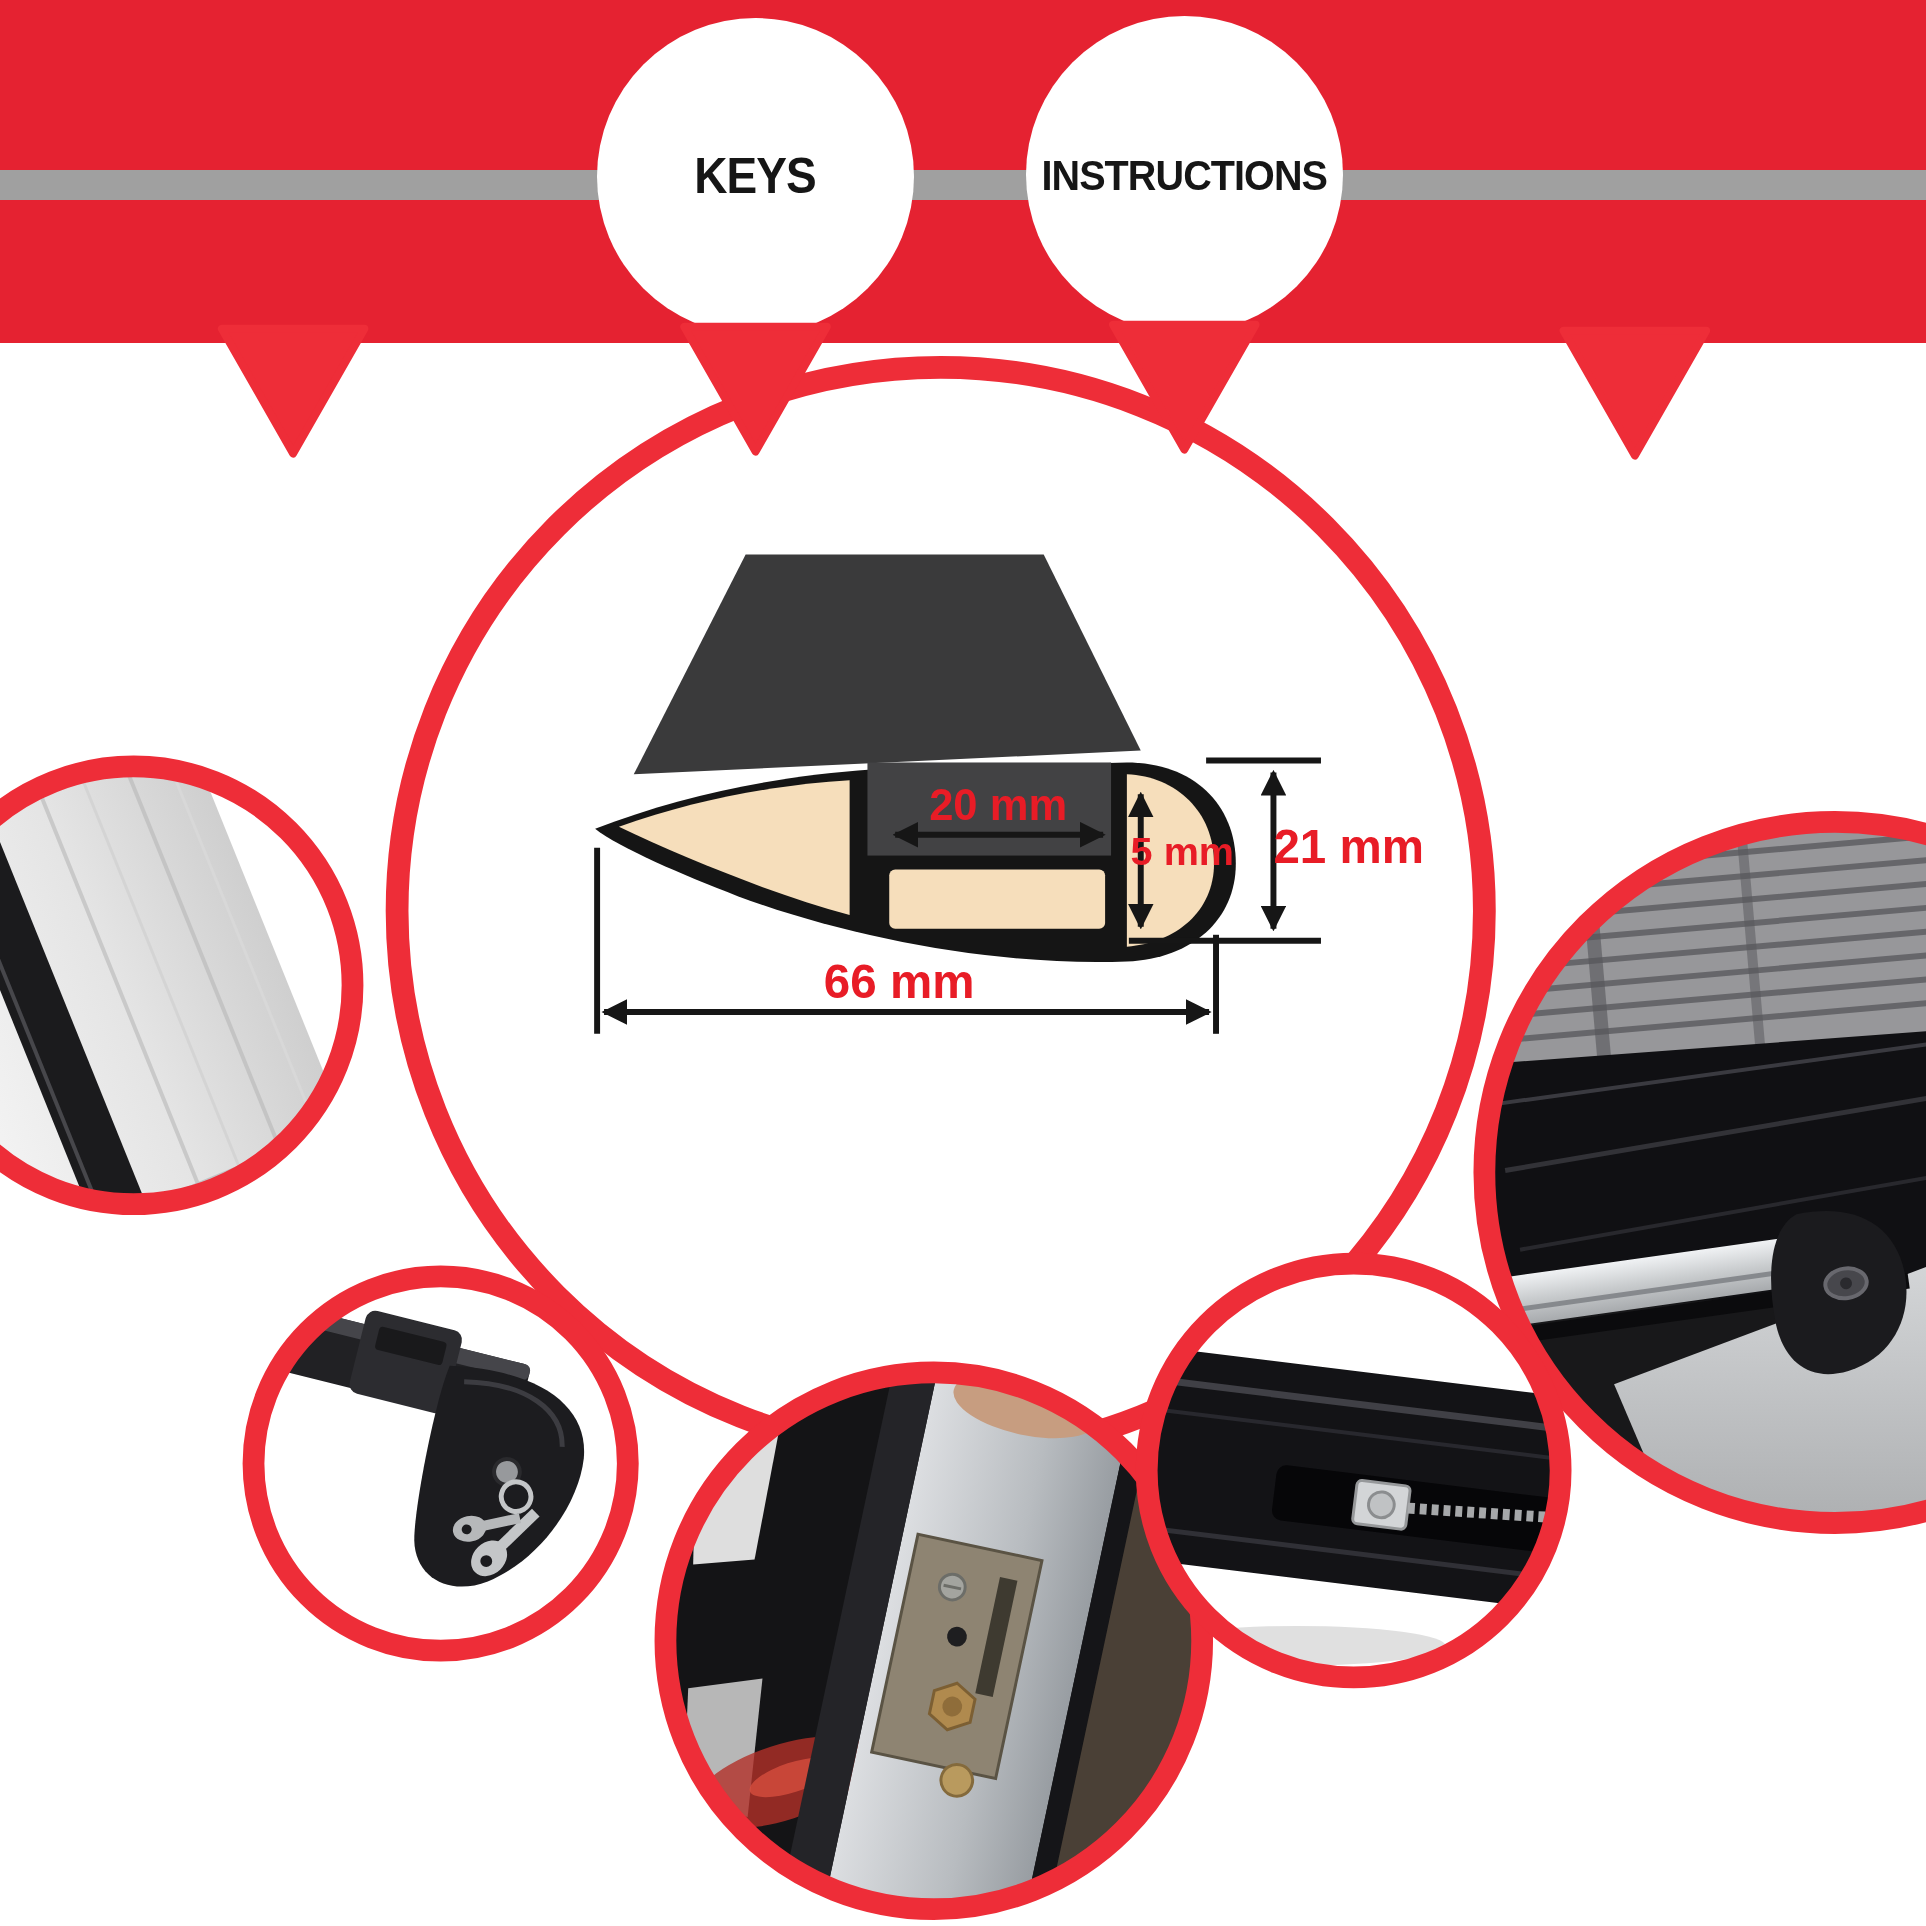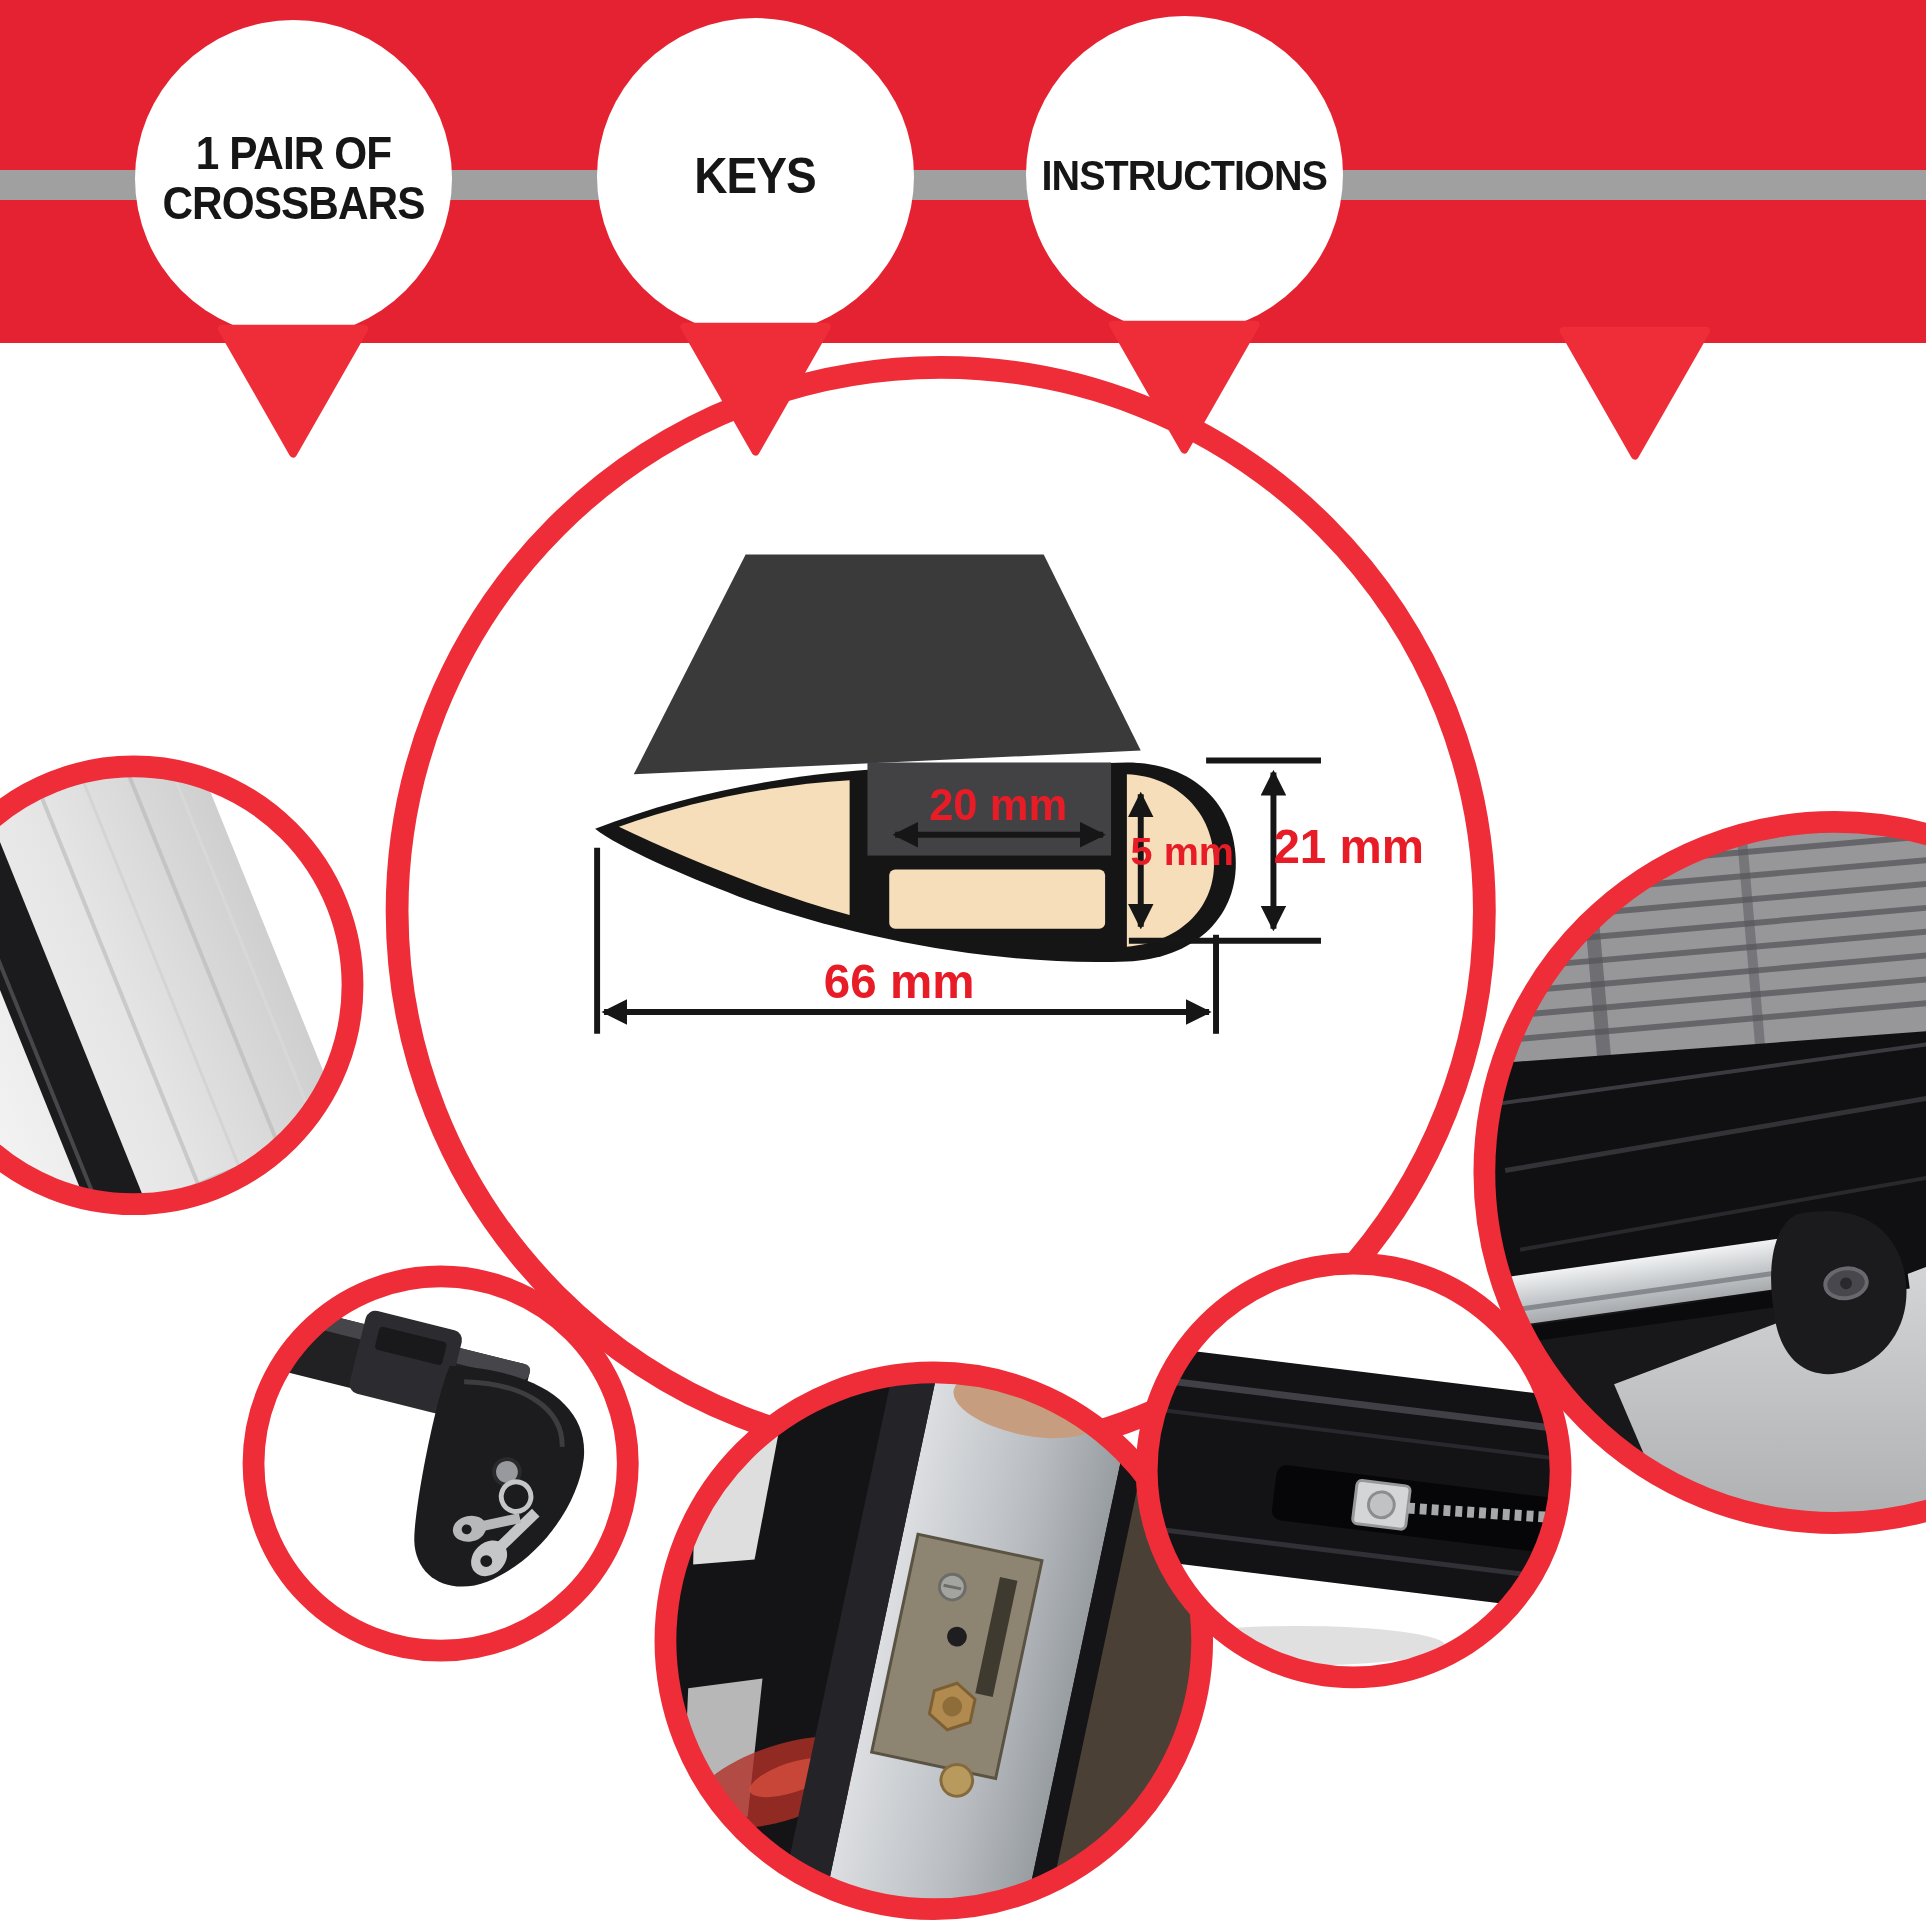--- a/index.html
+++ b/index.html
@@ -24,24 +24,20 @@
   svg.overlay{position:absolute;left:0;top:0;width:1927px;height:1927px;}
   .dimtext{font-family:"Liberation Sans","DejaVu Sans",sans-serif;font-weight:700;}
 </style>
 </head>
 <body>
 
 <div class="stage">
 
   <div class="banner">
     <div class="stripe"></div>
-    <div class="badge b1" style="left:135px;top:20px;">
-      <span>1 PAIR OF
-CROSSBARS</span>
-    </div>
     <div class="badge b3" style="left:1026px;top:16px;">
       <span>INSTRUCTIONS</span>
     </div>
     <div class="badge b2" style="left:597px;top:18px;">
       <span>KEYS</span>
     </div>
   </div>
 
   <svg class="overlay" viewBox="0 0 1946 1946">
     <defs>

